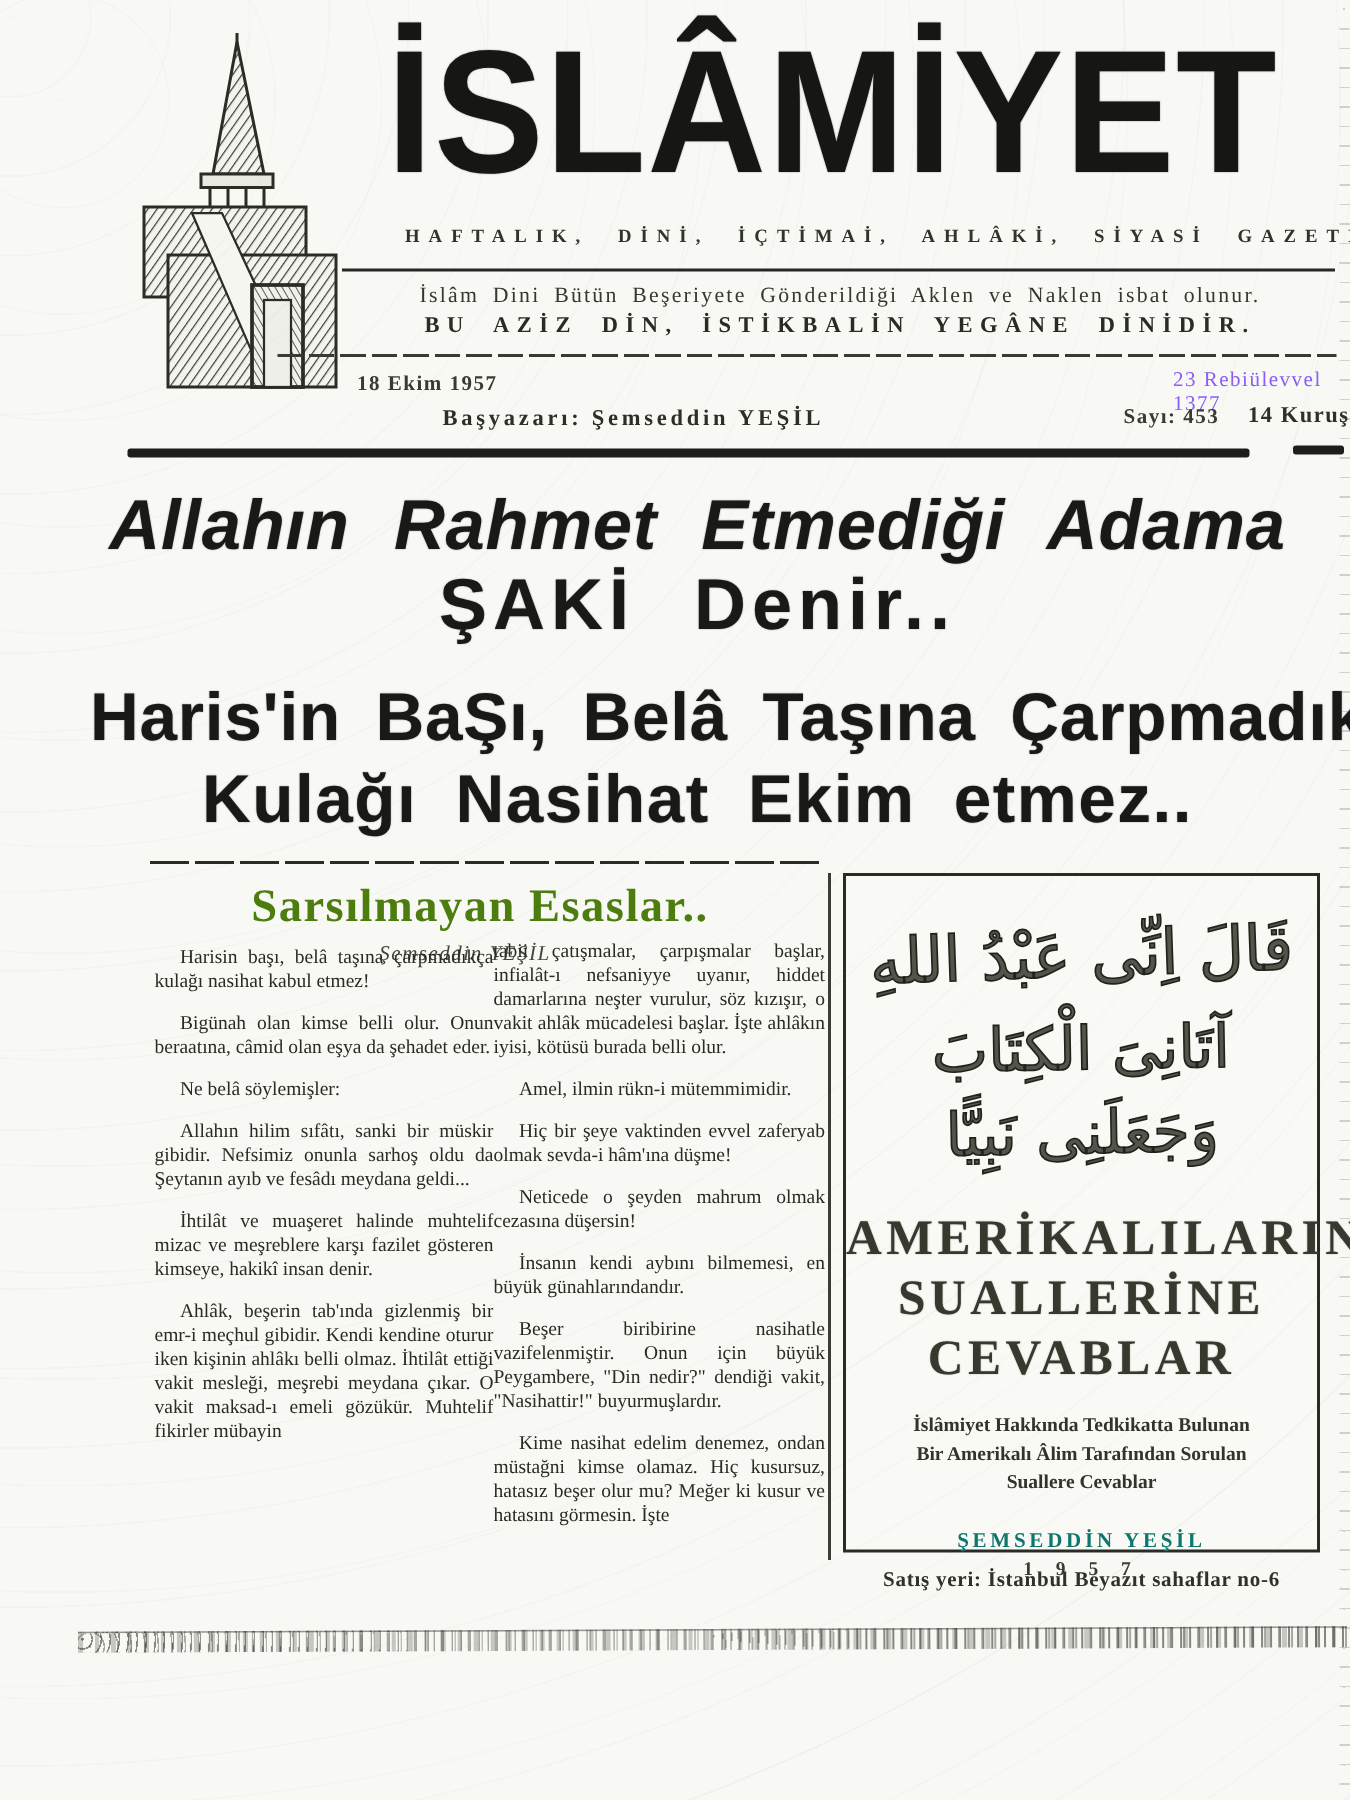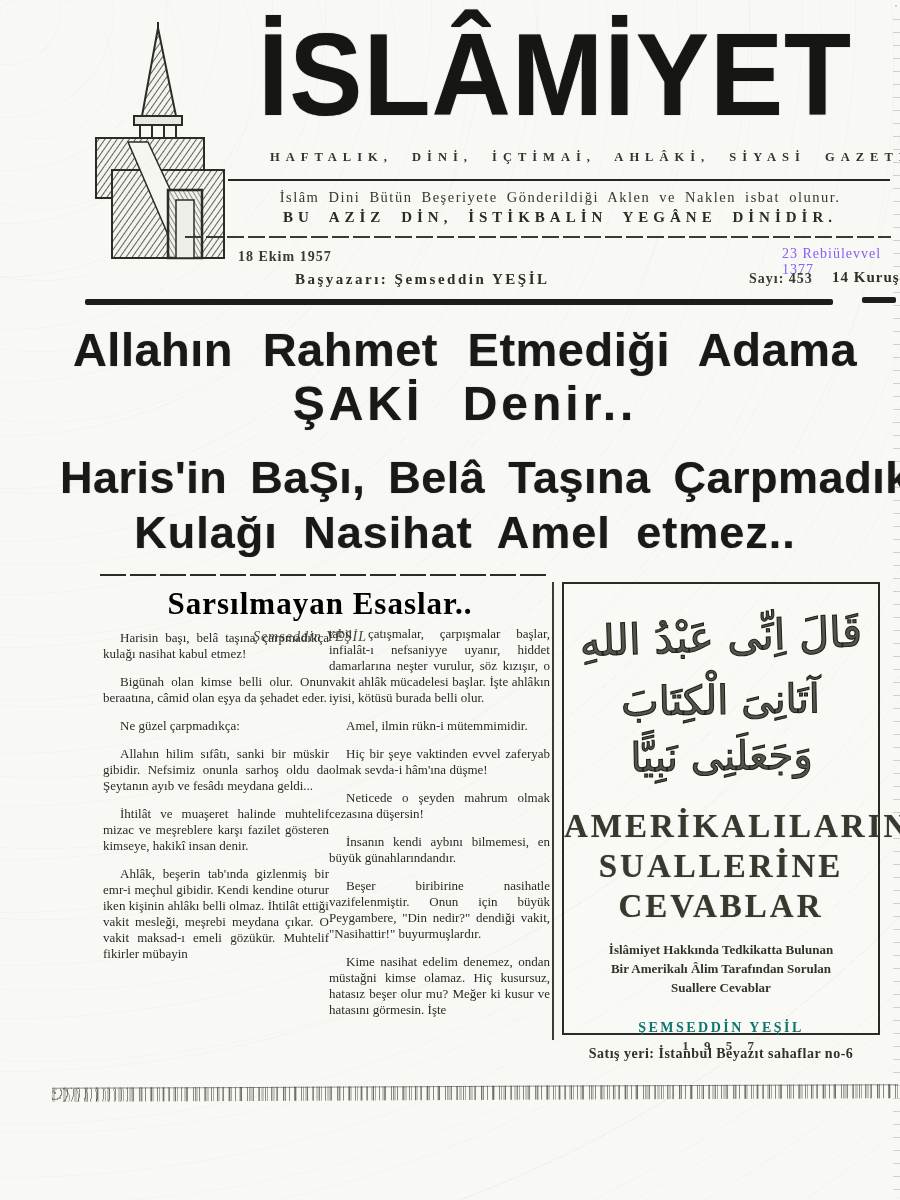--- a/index.html
+++ b/index.html
@@ -43,29 +43,29 @@
   .price{left:832px;top:269px;font-size:15px;font-weight:700;color:#30302a;letter-spacing:1px;}
   .rule-thick-a{left:85px;top:299px;width:748px;height:6px;background:#1d1d1a;border-radius:2px;}
   .rule-thick-b{left:862px;top:297px;width:34px;height:6px;background:#1d1d1a;border-radius:2px;}
 
   
   .headline{
     font-family:"Liberation Sans","DejaVu Sans",sans-serif;
     font-weight:800;color:#191917;white-space:nowrap;
     text-shadow:0 0 1px rgba(25,25,25,.5);
   }
-  .hl1-l1{left:70px;top:322px;width:790px;font-size:47px;word-spacing:16px;letter-spacing:.5px;}
+  .hl1-l1{left:70px;top:322px;width:790px;font-size:47px;word-spacing:16px;letter-spacing:.5px;font-style:italic;}
   .hl1-l2{left:70px;top:376px;width:790px;font-size:48px;word-spacing:22px;letter-spacing:4px;}
   .hl2-l1{left:60px;top:452px;width:810px;font-size:45px;word-spacing:10px;letter-spacing:.5px;}
   .hl2-l2{left:60px;top:507px;width:810px;font-size:45px;word-spacing:12px;letter-spacing:1px;}
 
   
   .col-top-rule{left:100px;top:574px;width:448px;height:2px;
     background:repeating-linear-gradient(90deg,#2c2c27 0 26px,transparent 26px 30px);}
-  .article-title{left:120px;top:586px;width:400px;font-size:31px;font-weight:700;letter-spacing:1px;color:#000000;}
+  .article-title{left:120px;top:586px;width:400px;font-size:31px;font-weight:700;letter-spacing:1px;color:#4d7c0f;}
   .article-byline{left:190px;top:629px;width:240px;font-style:italic;font-size:14px;color:#44443c;letter-spacing:1px;}
   .newscol{font-size:13px;line-height:16px;text-align:justify;color:#2b2b26;}
   .newscol p{margin:0 0 12px 0;text-indent:17px;}
   .newscol p.no-indent{text-indent:0;}
   .col-left{left:103px;top:630px;width:226px;height:424px;overflow:hidden;}
   .col-mid{left:329px;top:626px;width:221px;height:450px;overflow:hidden;}
   .col-divider{left:552px;top:582px;width:2px;height:458px;background:#3c3c36;}
 
   
   .answers-box{
@@ -150,30 +150,30 @@
   <div class="abs date-hijri">23 Rebiülevvel 1377</div>
   <div class="abs editor-line">Başyazarı: Şemseddin YEŞİL</div>
   <div class="abs issue-no">Sayı: 453</div>
   <div class="abs price">14 Kuruş</div>
   <div class="abs rule-thick-a"></div>
   <div class="abs rule-thick-b"></div>
 
   <div class="abs headline hl1-l1 ctr">Allahın Rahmet Etmediği Adama</div>
   <div class="abs headline hl1-l2 ctr">ŞAKİ Denir..</div>
   <div class="abs headline hl2-l1 ctr">Haris'in BaŞı, Belâ Taşına Çarpmadıkça</div>
-  <div class="abs headline hl2-l2 ctr">Kulağı Nasihat Amel etmez..</div>
+  <div class="abs headline hl2-l2 ctr">Kulağı Nasihat Ekim etmez..</div>
 
   <div class="abs col-top-rule"></div>
   <div class="abs article-title ctr">Sarsılmayan Esaslar..</div>
   <div class="abs article-byline ctr">Şemseddin YEŞİL</div>
 
   <div class="abs newscol col-left">
     <p>Harisin başı, belâ taşına çarpmadıkça kulağı nasihat kabul etmez!</p>
     <p>Bigünah olan kimse belli olur. Onun beraatına, câmid olan eşya da şehadet eder.</p>
-    <p>Ne güzel çarpmadıkça:</p>
+    <p>Ne belâ söylemişler:</p>
     <p>Allahın hilim sıfâtı, sanki bir müskir gibidir. Nefsimiz onunla sarhoş oldu da Şeytanın ayıb ve fesâdı meydana geldi...</p>
     <p>İhtilât ve muaşeret halinde muhtelif mizac ve meşreblere karşı fazilet gösteren kimseye, hakikî insan denir.</p>
     <p>Ahlâk, beşerin tab'ında gizlenmiş bir emr-i meçhul gibidir. Kendi kendine oturur iken kişinin ahlâkı belli olmaz. İhtilât ettiği vakit mesleği, meşrebi meydana çıkar. O vakit maksad-ı emeli gözükür. Muhtelif fikirler mübayin</p>
   </div>
 
   <div class="abs newscol col-mid">
     <p class="no-indent">tabii çatışmalar, çarpışmalar başlar, infialât-ı nefsaniyye uyanır, hiddet damarlarına neşter vurulur, söz kızışır, o vakit ahlâk mücadelesi başlar. İşte ahlâkın iyisi, kötüsü burada belli olur.</p>
     <p>Amel, ilmin rükn-i mütemmimidir.</p>
     <p>Hiç bir şeye vaktinden evvel zaferyab olmak sevda-i hâm'ına düşme!</p>
     <p>Neticede o şeyden mahrum olmak cezasına düşersin!</p>

